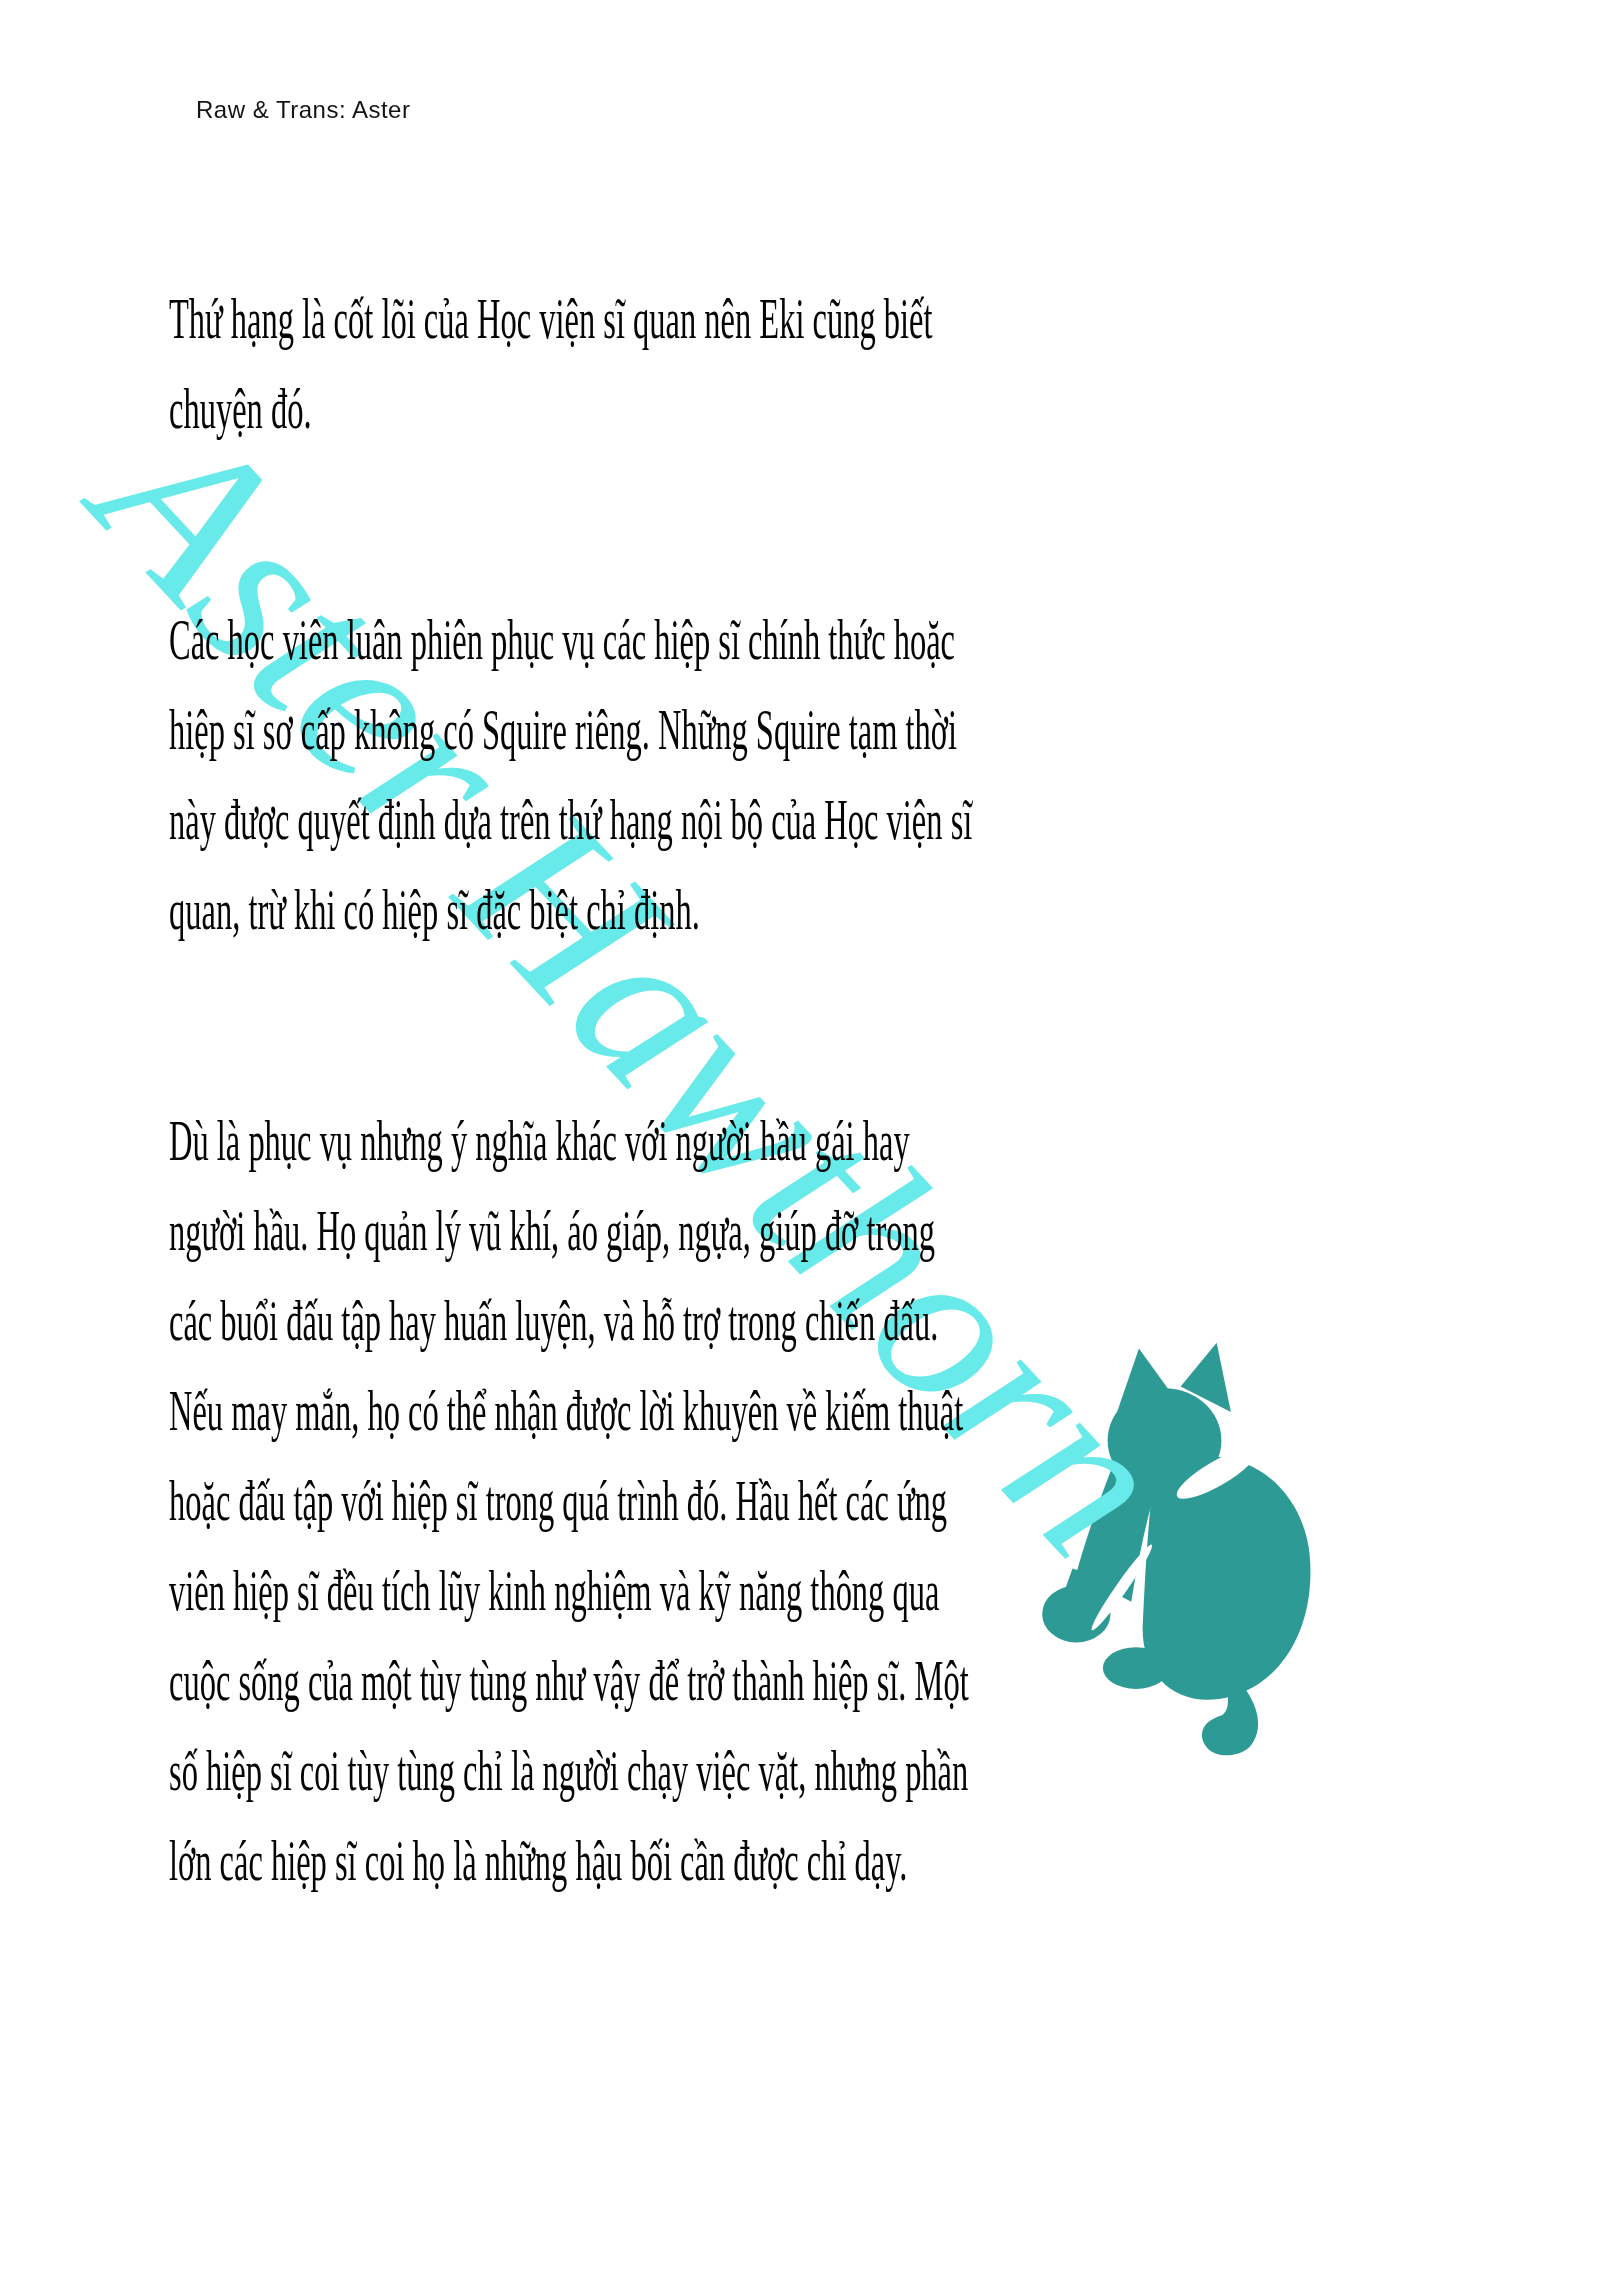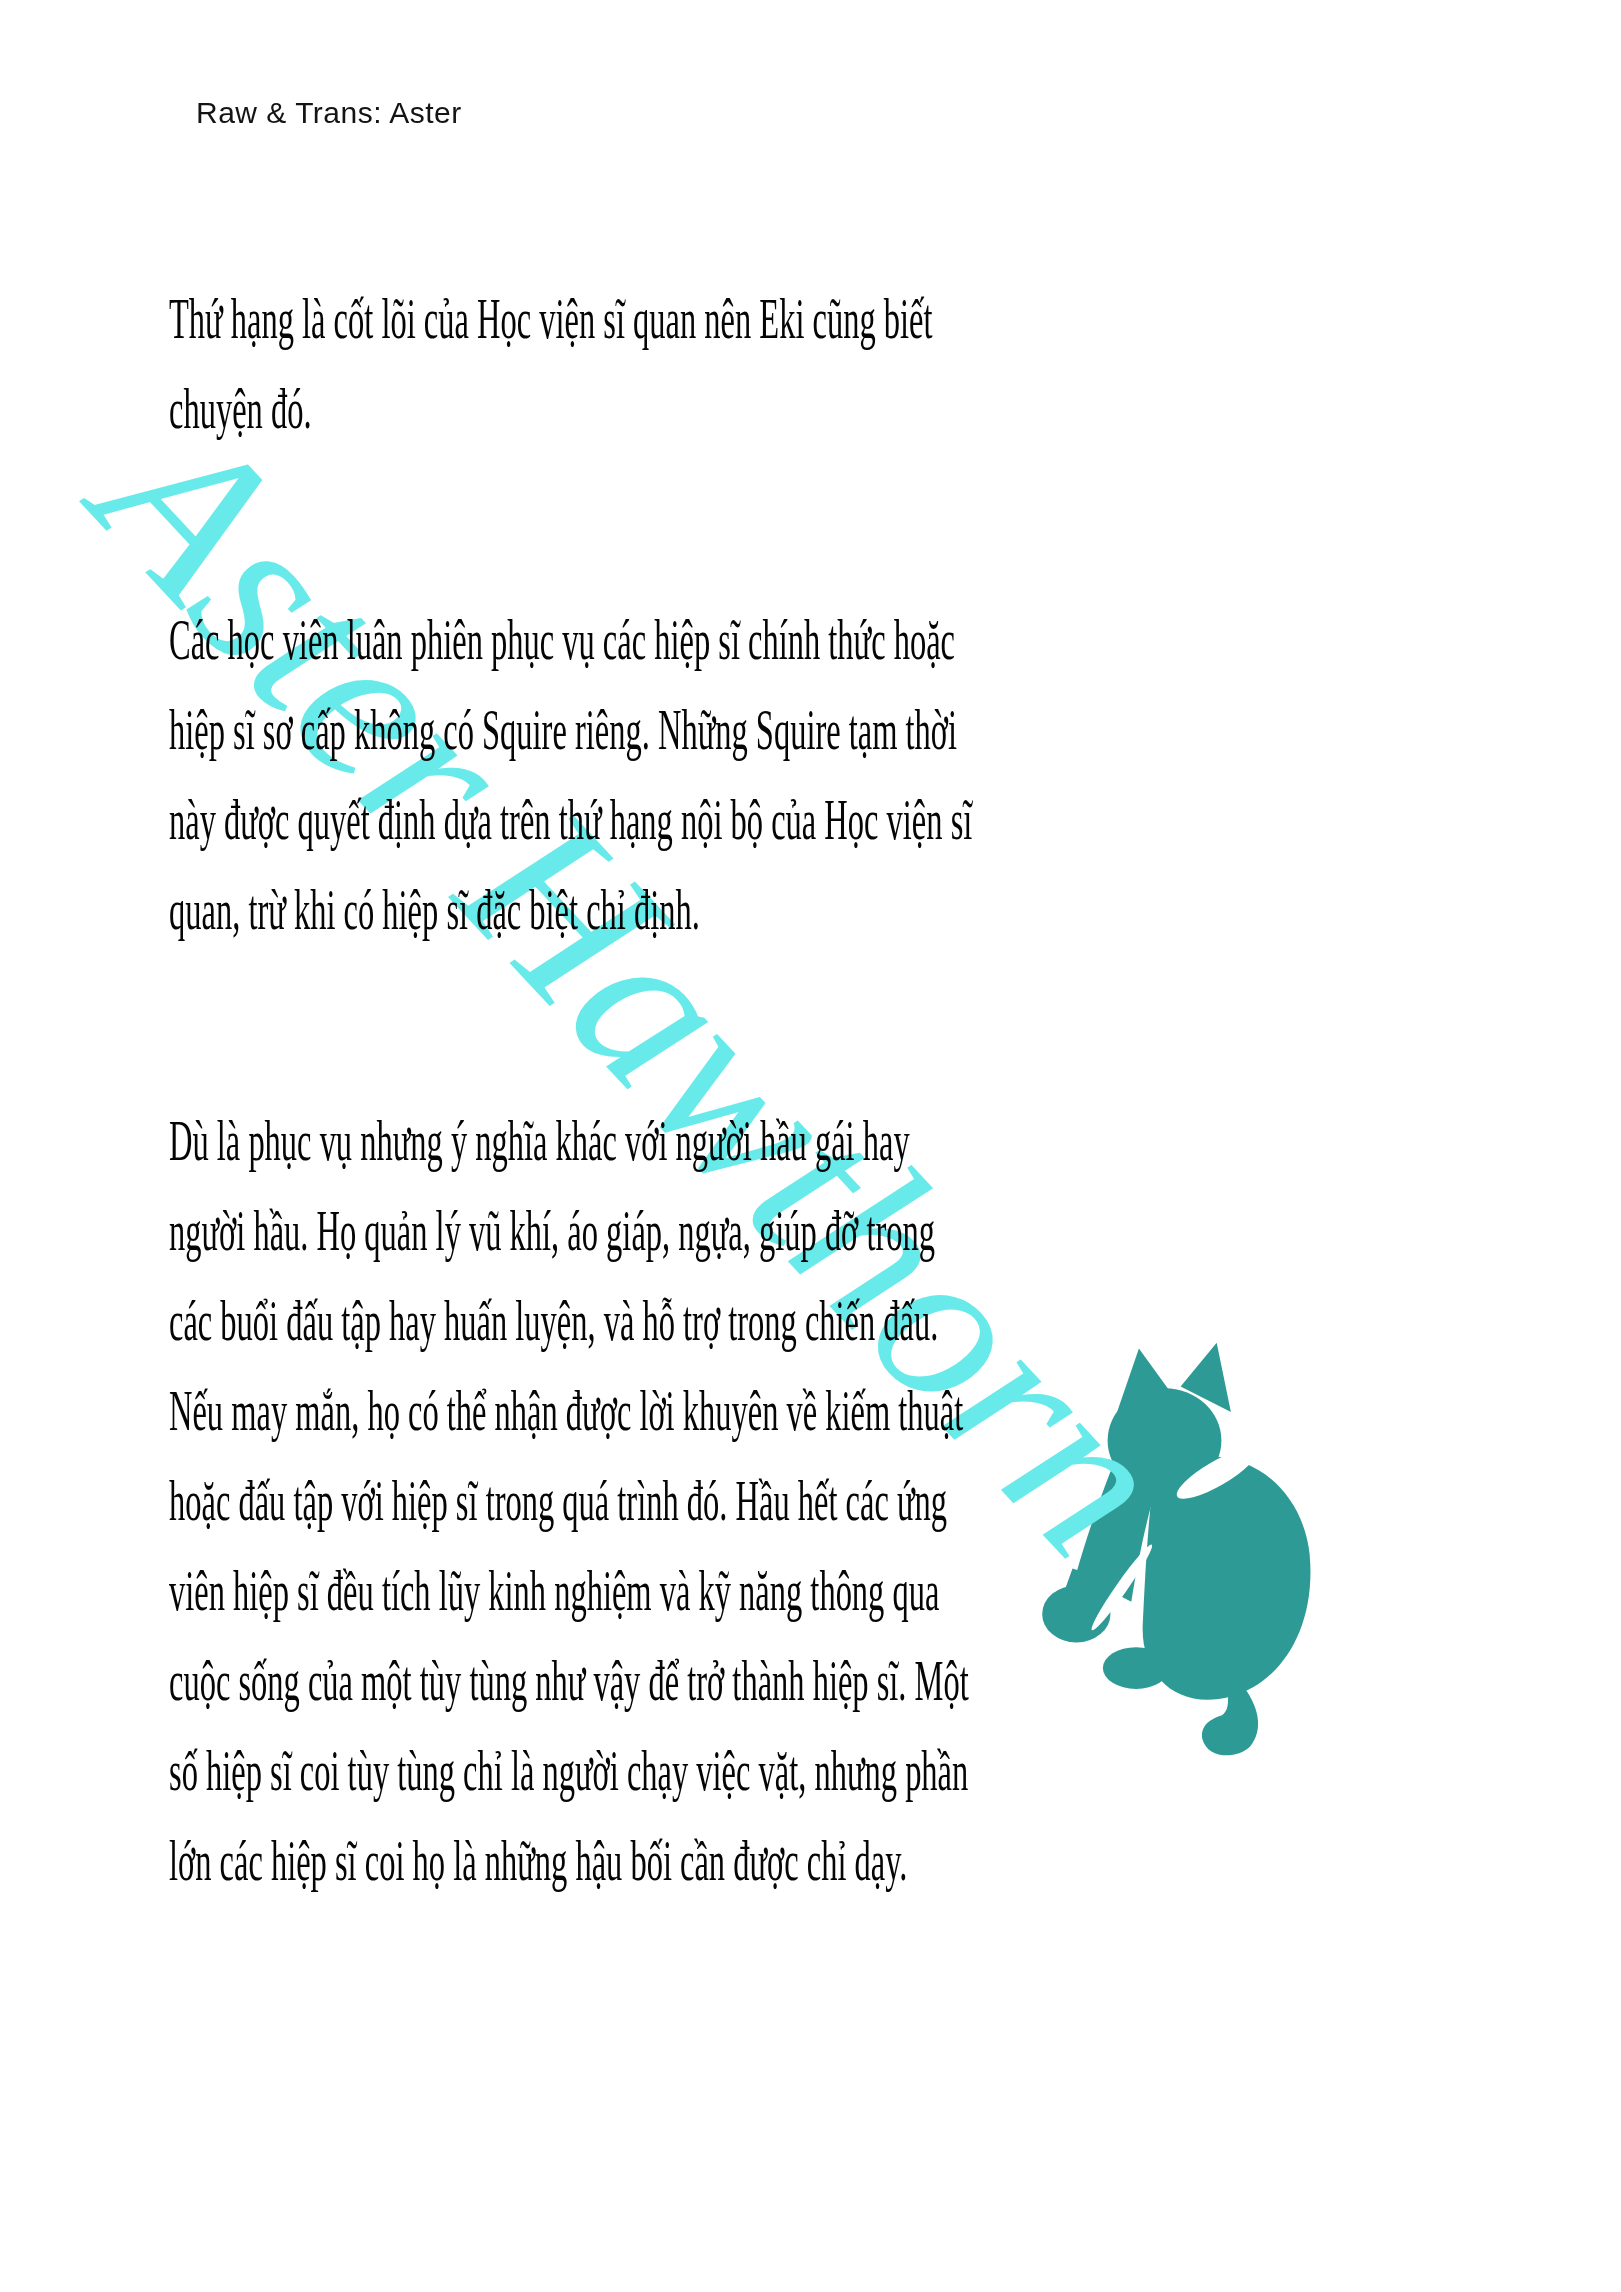--- a/index.html
+++ b/index.html
@@ -10,21 +10,21 @@
     height: 2293px;
     background: #ffffff;
     overflow: hidden;
     font-family: "Liberation Serif", serif;
   }
   .header-credit {
     position: absolute;
     left: 196px;
     top: 96px;
     font-family: "Liberation Sans", sans-serif;
-    font-size: 30px;
+    font-size: 24px;
     letter-spacing: 0.5px;
     color: #141414;
     z-index: 3;
   }
   .watermark {
     position: absolute;
     left: 225px;
     top: 382px;
     font-family: "Liberation Serif", serif;
     font-style: italic;

